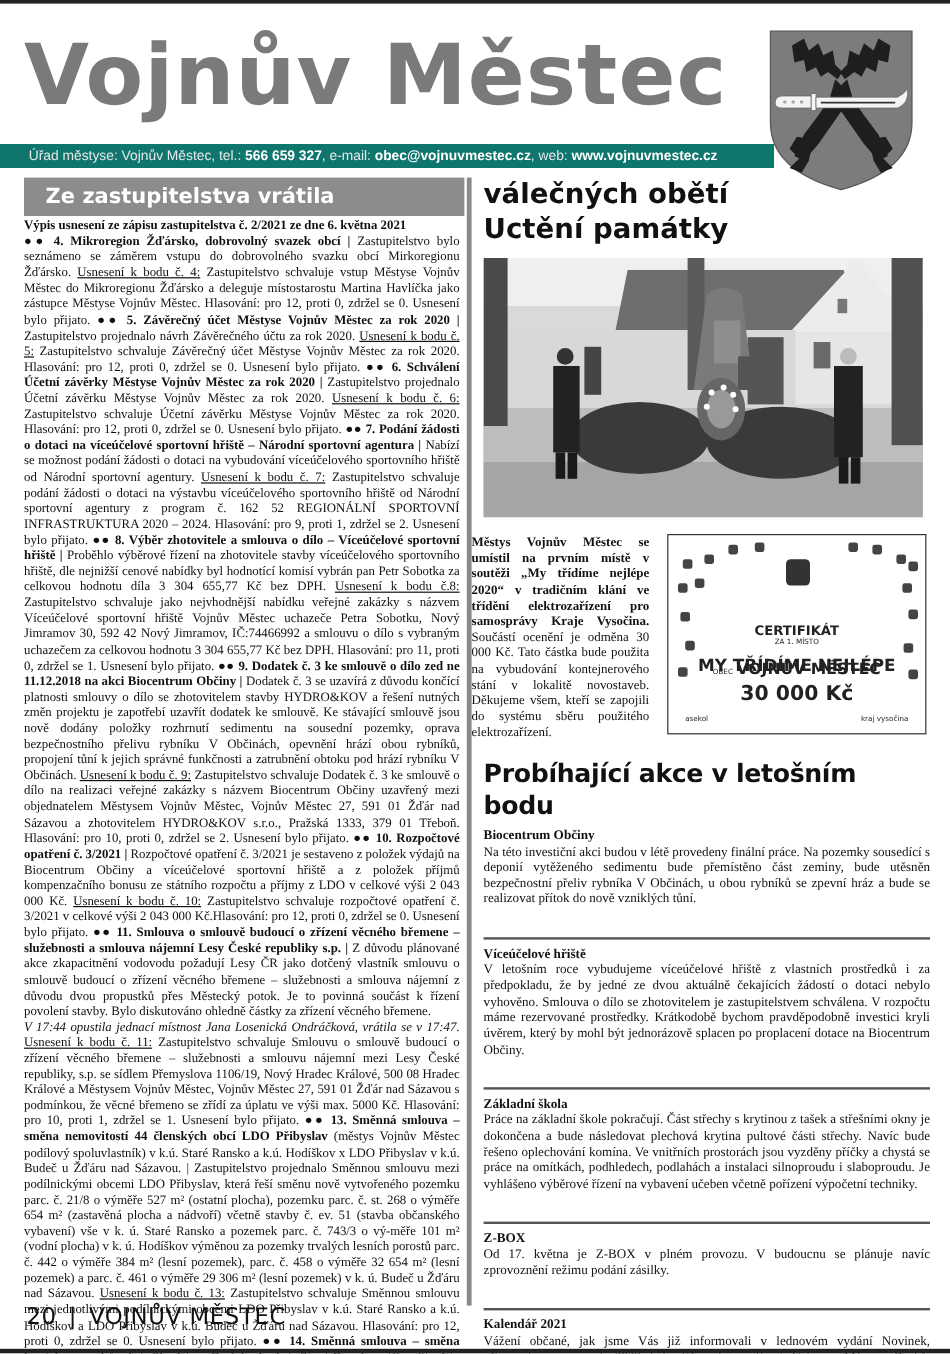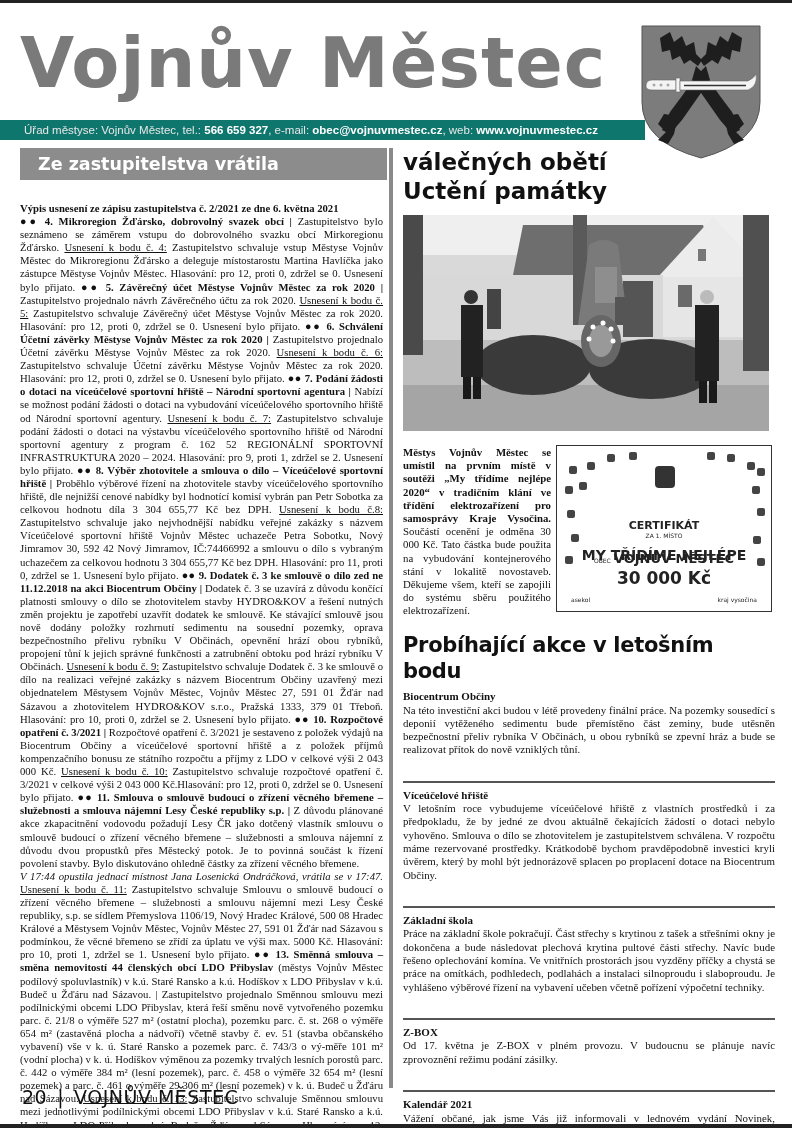--- a/index.html
+++ b/index.html
@@ -30,39 +30,39 @@
   .left-col .side-rule { position: absolute; right: -6px; top: 0; width: 4px; height: 940px; background: #8a8a8a; }
   .section-header {
     height: 32px; background: #8c8c8c; color: #fff;
     font-family: "DejaVu Sans", sans-serif; font-weight: bold; font-size: 17.5px;
     line-height: 32px; padding-left: 18px; white-space: nowrap;
   }
   .minutes {
     font-size: 10.7px; line-height: 13.1px; text-align: justify; padding: 2px 4px 0 0;
     hyphens: manual;
   }
-  .minutes .title { font-weight: bold; display: block; text-align: left; margin-top: 20px; }
+  .minutes .title { font-weight: bold; display: block; text-align: left; }
   .minutes b { font-weight: bold; }
   .minutes u { text-decoration: underline; }
   .minutes i { font-style: italic; }
 
   .page-footer {
     position: absolute; left: 22px; top: 1086px;
     font-family: "DejaVu Sans", sans-serif; font-size: 19px; color: #111; letter-spacing: 0.5px;
   }
   .page-footer .sep { margin: 0 10px; font-weight: normal; }
 
   
   .right-col { position: absolute; left: 403px; top: 148px; width: 372px; }
   .article-title {
     font-family: "DejaVu Sans", sans-serif; font-weight: bold; font-size: 23px; line-height: 29px; color: #111;
   }
   .photo { margin-top: 9px; width: 366px; height: 216px; background: #9a9a9a; position: relative; overflow: hidden; }
 
-  .contest { position: absolute; left: 403px; top: 446px; width: 148px;
+  .contest { position: absolute; left: 393px; top: 446px; width: 148px;
     font-size: 10.8px; line-height: 13.2px; text-align: justify; }
   .contest b { font-weight: bold; }
   .certificate {
     position: absolute; left: 556px; top: 445px; width: 216px; height: 167px;
     border: 1px solid #333; background: #fff;
     font-family: "DejaVu Sans", sans-serif; text-align: center; color: #222;
   }
   .certificate .c1 { position: absolute; top: 56px; left: 0; right: 0; font-size: 14px; font-weight: bold; margin-top: 45px; }
   .certificate .c2 { position: absolute; top: 73px; left: 0; right: 0; font-size: 11px; font-weight: bold; }
   .certificate .c3 { position: absolute; top: 86px; left: 0; right: 0; font-size: 6px; }

